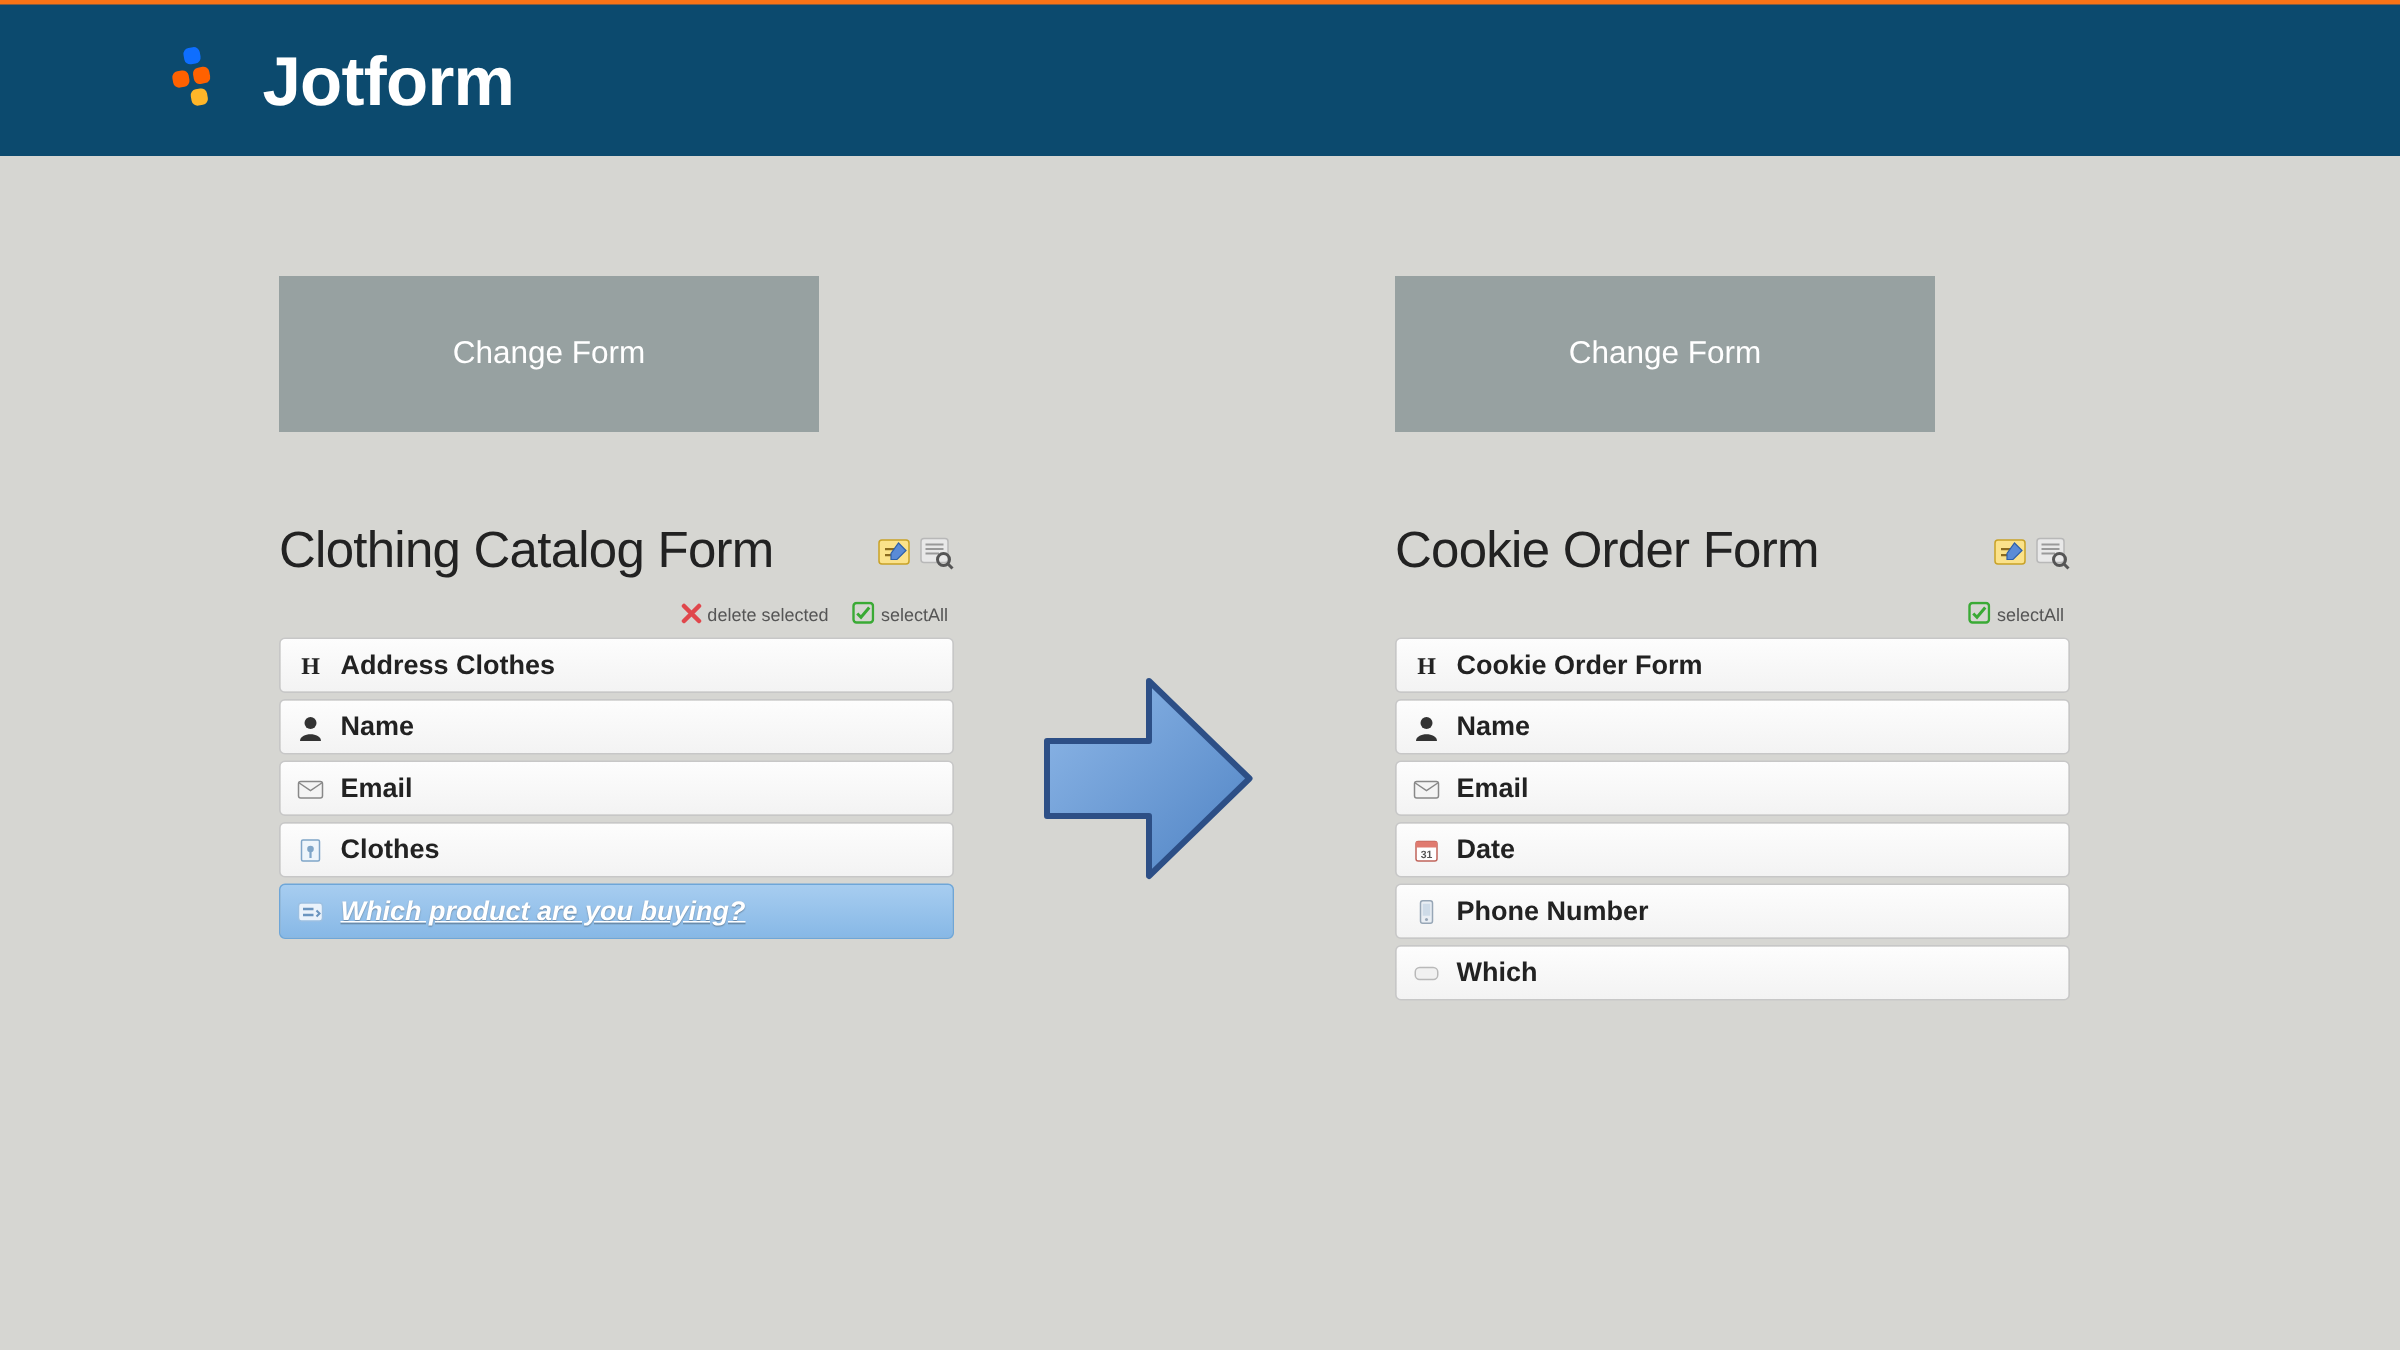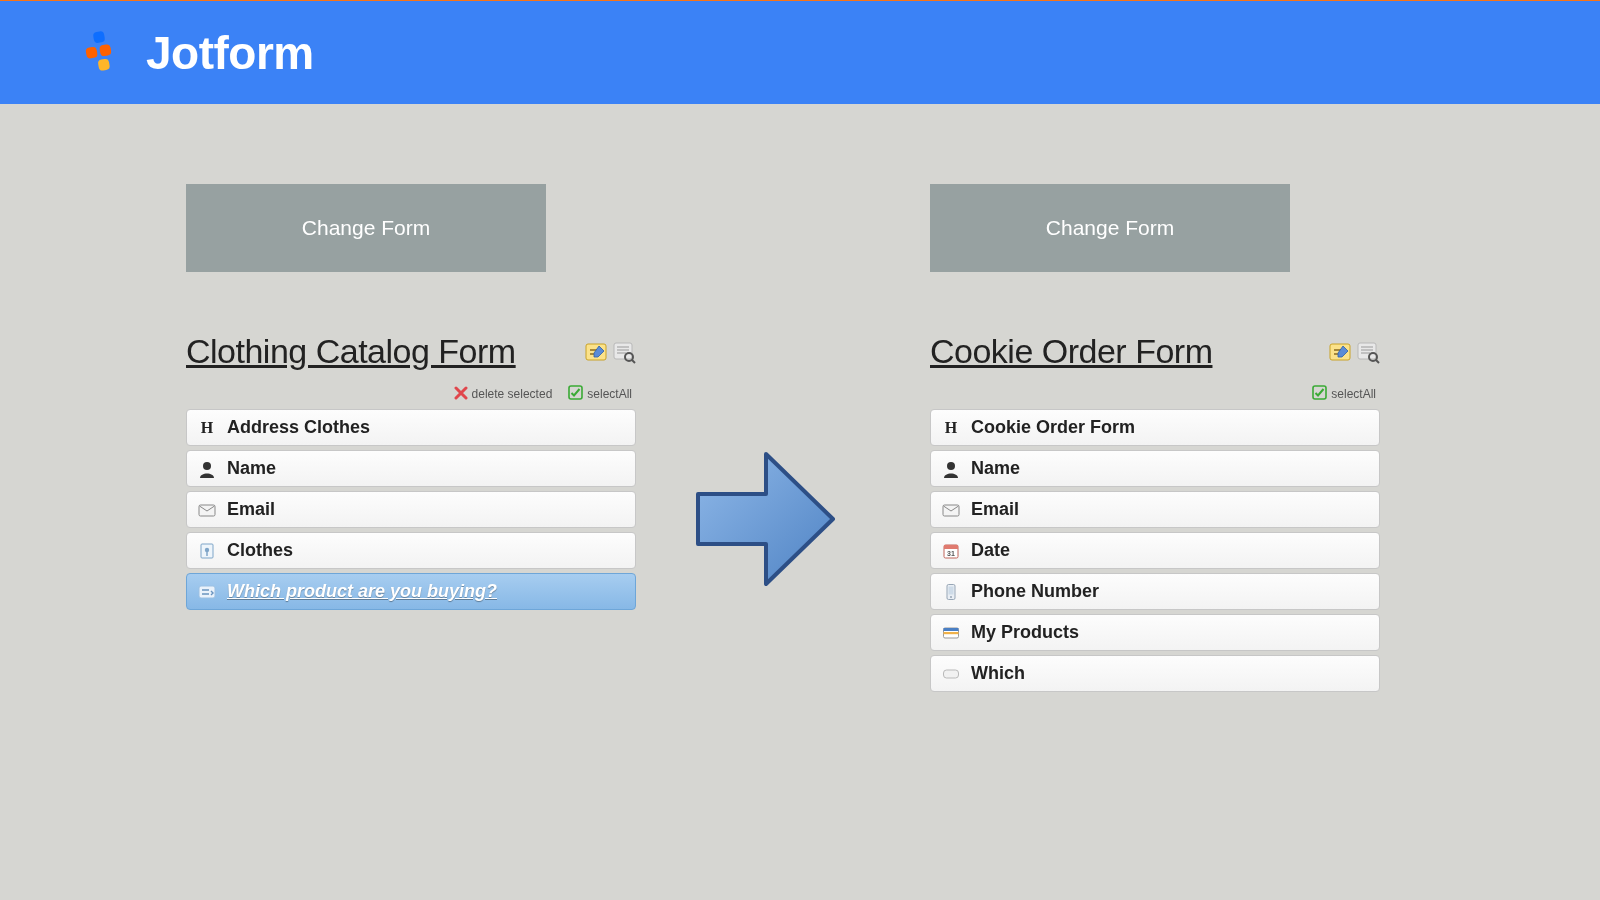--- a/index.html
+++ b/index.html
@@ -4,26 +4,26 @@
 <style>
   * { box-sizing: border-box; margin: 0; padding: 0; }
   body {
     font-family: -apple-system, BlinkMacSystemFont, "Segoe UI", Helvetica, Arial, sans-serif;
     background: #d6d6d2;
     width: 1600px;
     height: 900px;
     overflow: hidden;
   }
   .topbar {
-    background: #3b82f6;
+    background: #0c4a6e;
     height: 104px;
     display: flex;
     align-items: center;
-    padding-left: 80px;
-    border-top: 1px solid #f97316;
+    padding-left: 109px;
+    border-top: 3px solid #f97316;
   }
   .logo-wrap {
     display: flex;
     align-items: center;
     gap: 18px;
   }
   .logo-text {
     color: #fff;
     font-size: 46px;
     font-weight: 700;
@@ -35,42 +35,42 @@
   }
   .col {
     position: absolute;
     width: 450px;
   }
   .col-left { left: 186px; top: 80px; }
   .col-right { left: 930px; top: 80px; }
   .change-btn {
     display: block;
     width: 360px;
-    height: 88px;
+    height: 104px;
     background: #97a1a1;
     border: none;
     color: #fff;
     font-size: 21px;
     font-weight: 400;
     cursor: pointer;
   }
   .panel-title {
     margin-top: 60px;
     font-size: 34px;
     font-weight: 400;
     color: #222;
     letter-spacing: -0.5px;
   }
   .title-row {
     display: flex;
     align-items: center;
     justify-content: space-between;
     margin-top: 60px;
   }
-  .title-row .panel-title { margin-top: 0; text-decoration: underline; }
+  .title-row .panel-title { margin-top: 0; }
   .toolbar-icons {
     display: flex;
     gap: 4px;
   }
   .tb-icon {
     width: 24px;
     height: 24px;
     border-radius: 3px;
     display: flex;
     align-items: center;
@@ -339,30 +339,20 @@
               <rect x="5" y="1.5" width="8" height="15" rx="1.5" fill="#e9eef4" stroke="#97a6b6"></rect>
               <rect x="6.5" y="3.5" width="5" height="8" fill="#cedbe8"></rect>
               <circle cx="9" cy="14" r="1" fill="#97a6b6"></circle>
             </svg>
         </span>
         <span>Phone Number</span>
       </div>
       <div class="field">
         <span class="f-icon">
           <svg width="18" height="18" viewBox="0 0 18 18">
-              <rect x="1.5" y="4" width="15" height="10" rx="1.5" fill="#fff" stroke="#999"></rect>
-              <rect x="1.5" y="4" width="15" height="3" fill="#4a7fc4"></rect>
-              <rect x="1.5" y="8" width="15" height="2.2" fill="#f0b24a"></rect>
-            </svg>
-        </span>
-        <span>My Products</span>
-      </div>
-      <div class="field">
-        <span class="f-icon">
-          <svg width="18" height="18" viewBox="0 0 18 18">
               <rect x="1.5" y="5" width="15" height="8" rx="3" fill="#f1f1f1" stroke="#b9b9b9"></rect>
             </svg>
         </span>
         <span>Which</span>
       </div>
     </div>
   </div>
 
 </div>
 

